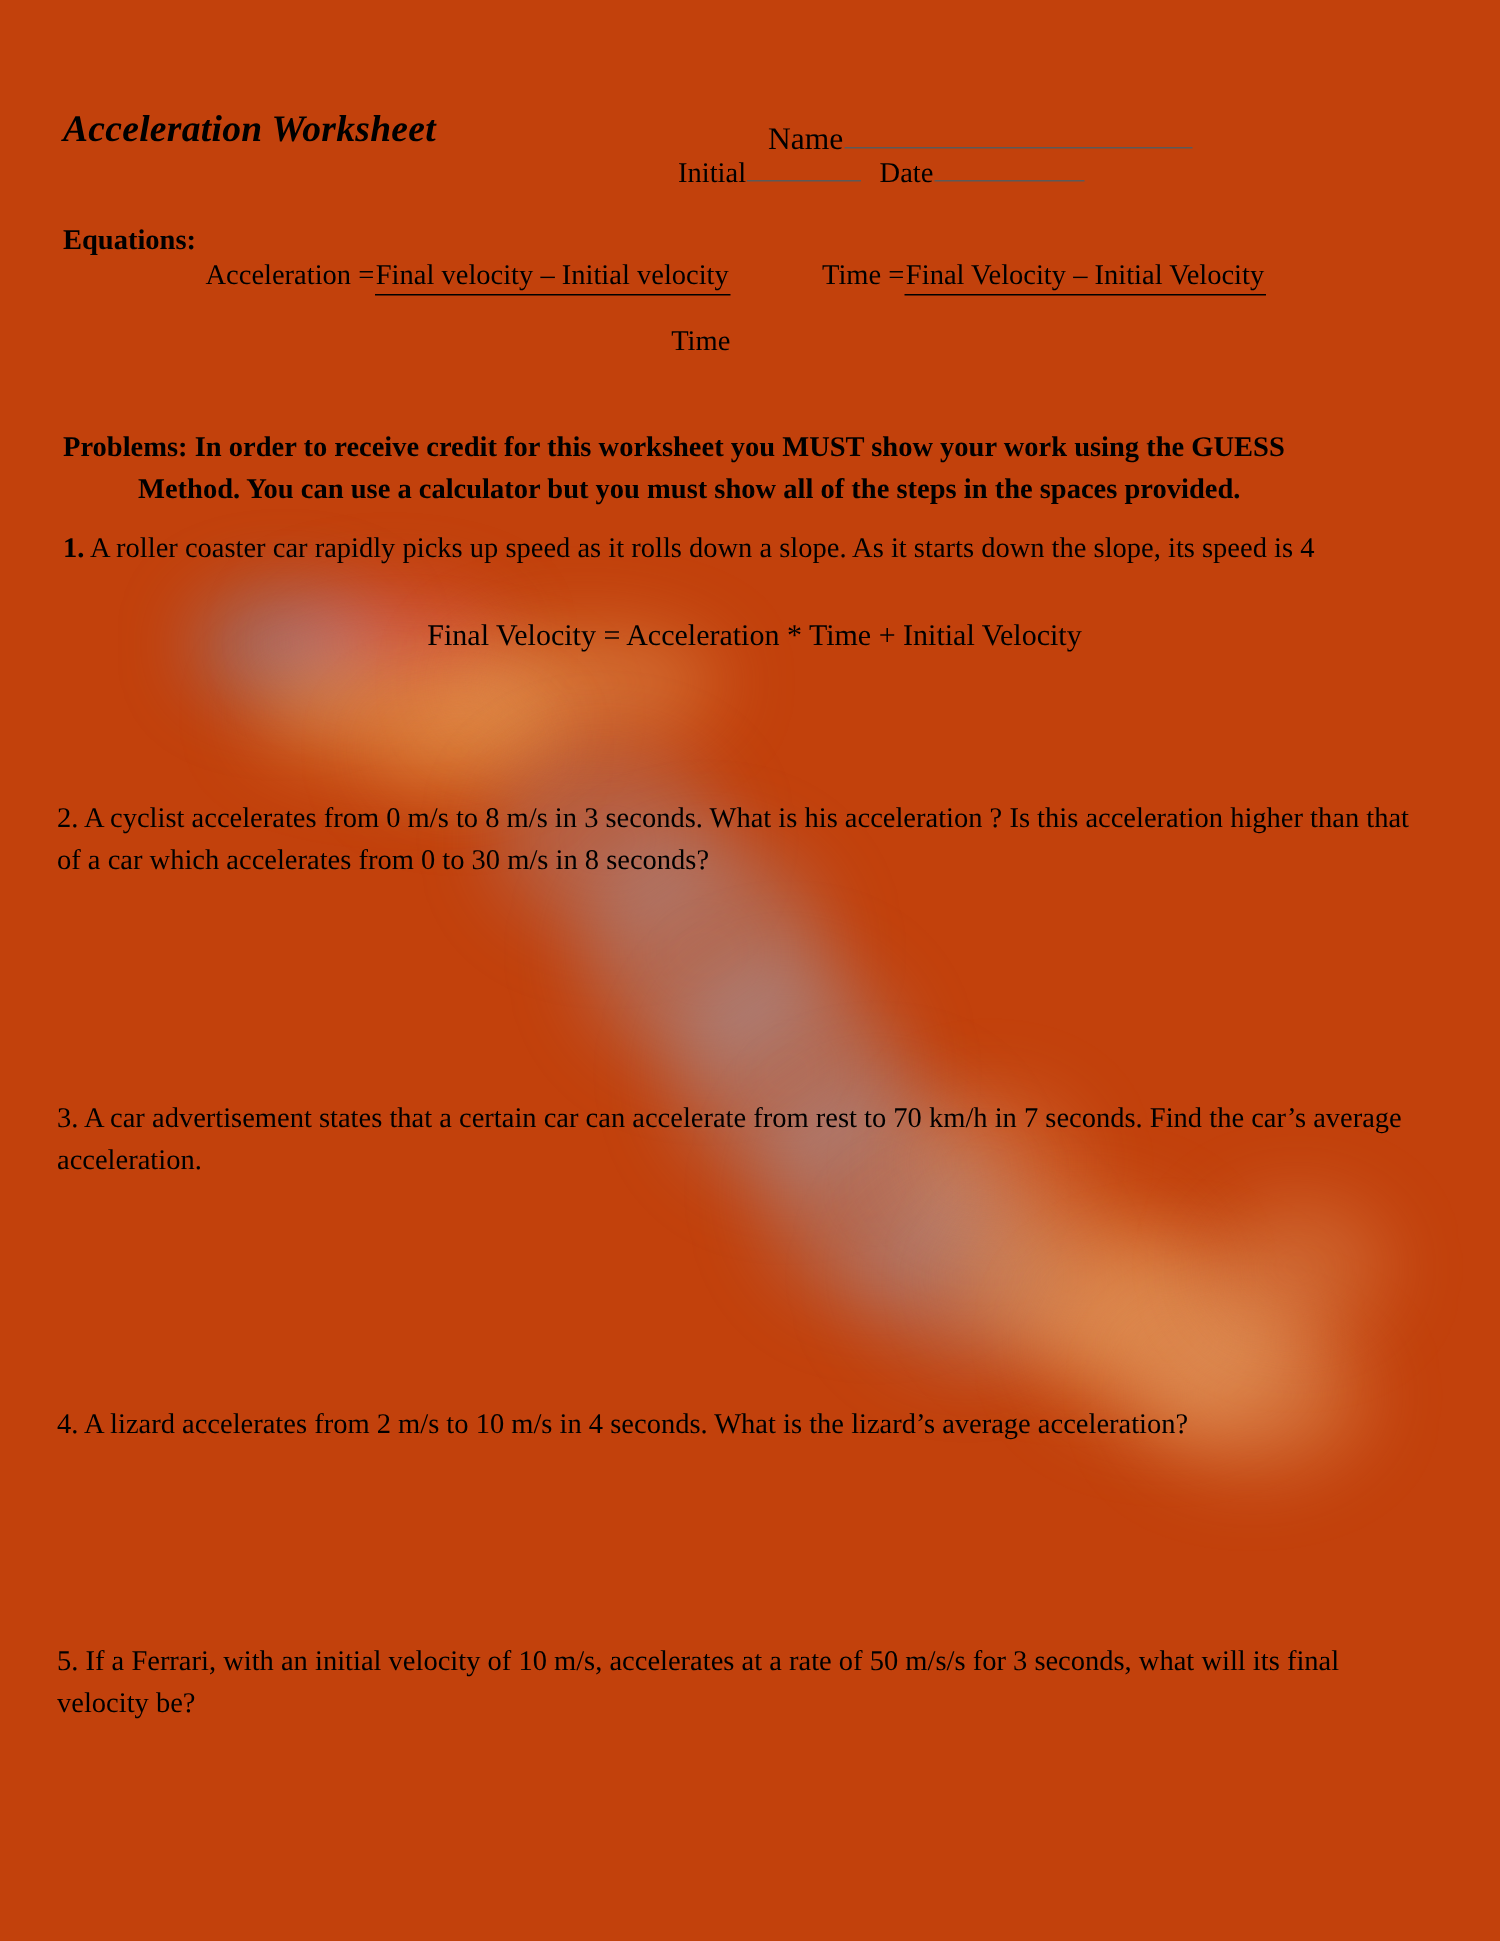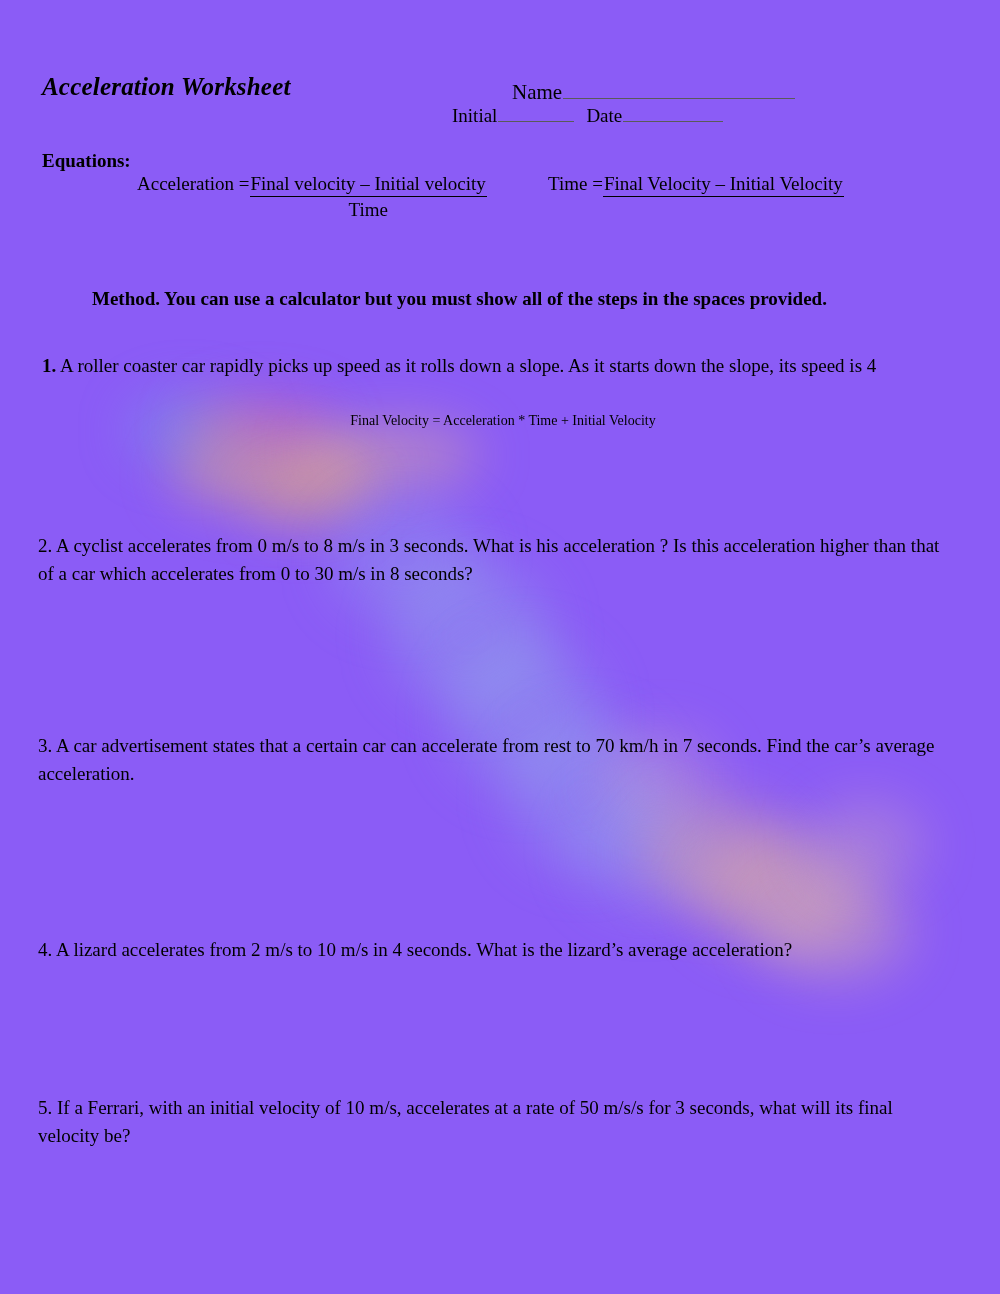--- a/index.html
+++ b/index.html
@@ -9,21 +9,21 @@
     background: #ffffff;
   }
   body {
     font-family: "Liberation Serif", "DejaVu Serif", serif;
     color: #000000;
   }
   .page {
     position: relative;
     width: 1000px;
     height: 1294px;
-    background: #8b5cf6;
+    background: #c2410c;
     overflow: hidden;
   }
 
   
   .watermark {
     position: absolute;
     left: 0;
     top: 0;
     width: 1000px;
     height: 1294px;
@@ -120,39 +120,40 @@
   }
   .eq-left  { left: 137px; top: 0; }
   .eq-right { left: 548px; top: 0; }
   .eq-lhs {
     display: inline-block;
     vertical-align: top;
   }
   .frac {
     display: inline-block;
     vertical-align: top;
-    text-align: center;
+    text-align: right;
   }
   .frac .numer {
     display: block;
     border-bottom: 1.4px solid #000000;
     padding: 0 1px 1px 1px;
   }
   .frac .denom {
     display: block;
     padding-top: 2px;
+    margin-top: 18px;
   }
 
   .eq-single {
     position: absolute;
     left: 0;
     top: 240px;
     width: 1000px;
     text-align: center;
-    font-size: 14px;
+    font-size: 20px;
   }
   .eq-single span { display: inline-block; margin-left: 6px; }
 
   .problems-block {
     position: absolute;
     left: 42px;
     top: 285px;
     width: 858px;
     font-size: 19px;
     font-weight: bold;
@@ -227,20 +228,21 @@
       <div class="eq eq-right">
         <span class="eq-lhs">Time = </span><span class="frac"><span class="numer">Final Velocity – Initial Velocity</span></span>
       </div>
 
       <div class="eq-single">
         <span>Final Velocity = Acceleration * Time + Initial Velocity</span>
       </div>
     </div>
 
     <div class="problems-block">
+      <span>Problems:  In order to receive credit for this worksheet you MUST show your work using the GUESS</span>
       <span class="problems-line2">Method.  You can use a calculator but you must show all of the steps in the spaces provided.</span>
     </div>
 
     <div class="question q1">
       <span class="q-num bold">1.</span>
       <span class="q-body">A roller coaster car rapidly picks up speed as it rolls down a slope.  As it starts down the slope, its speed is 4</span>
     </div>
 
     <div class="question q2">
       <span class="q-num">2.</span>

